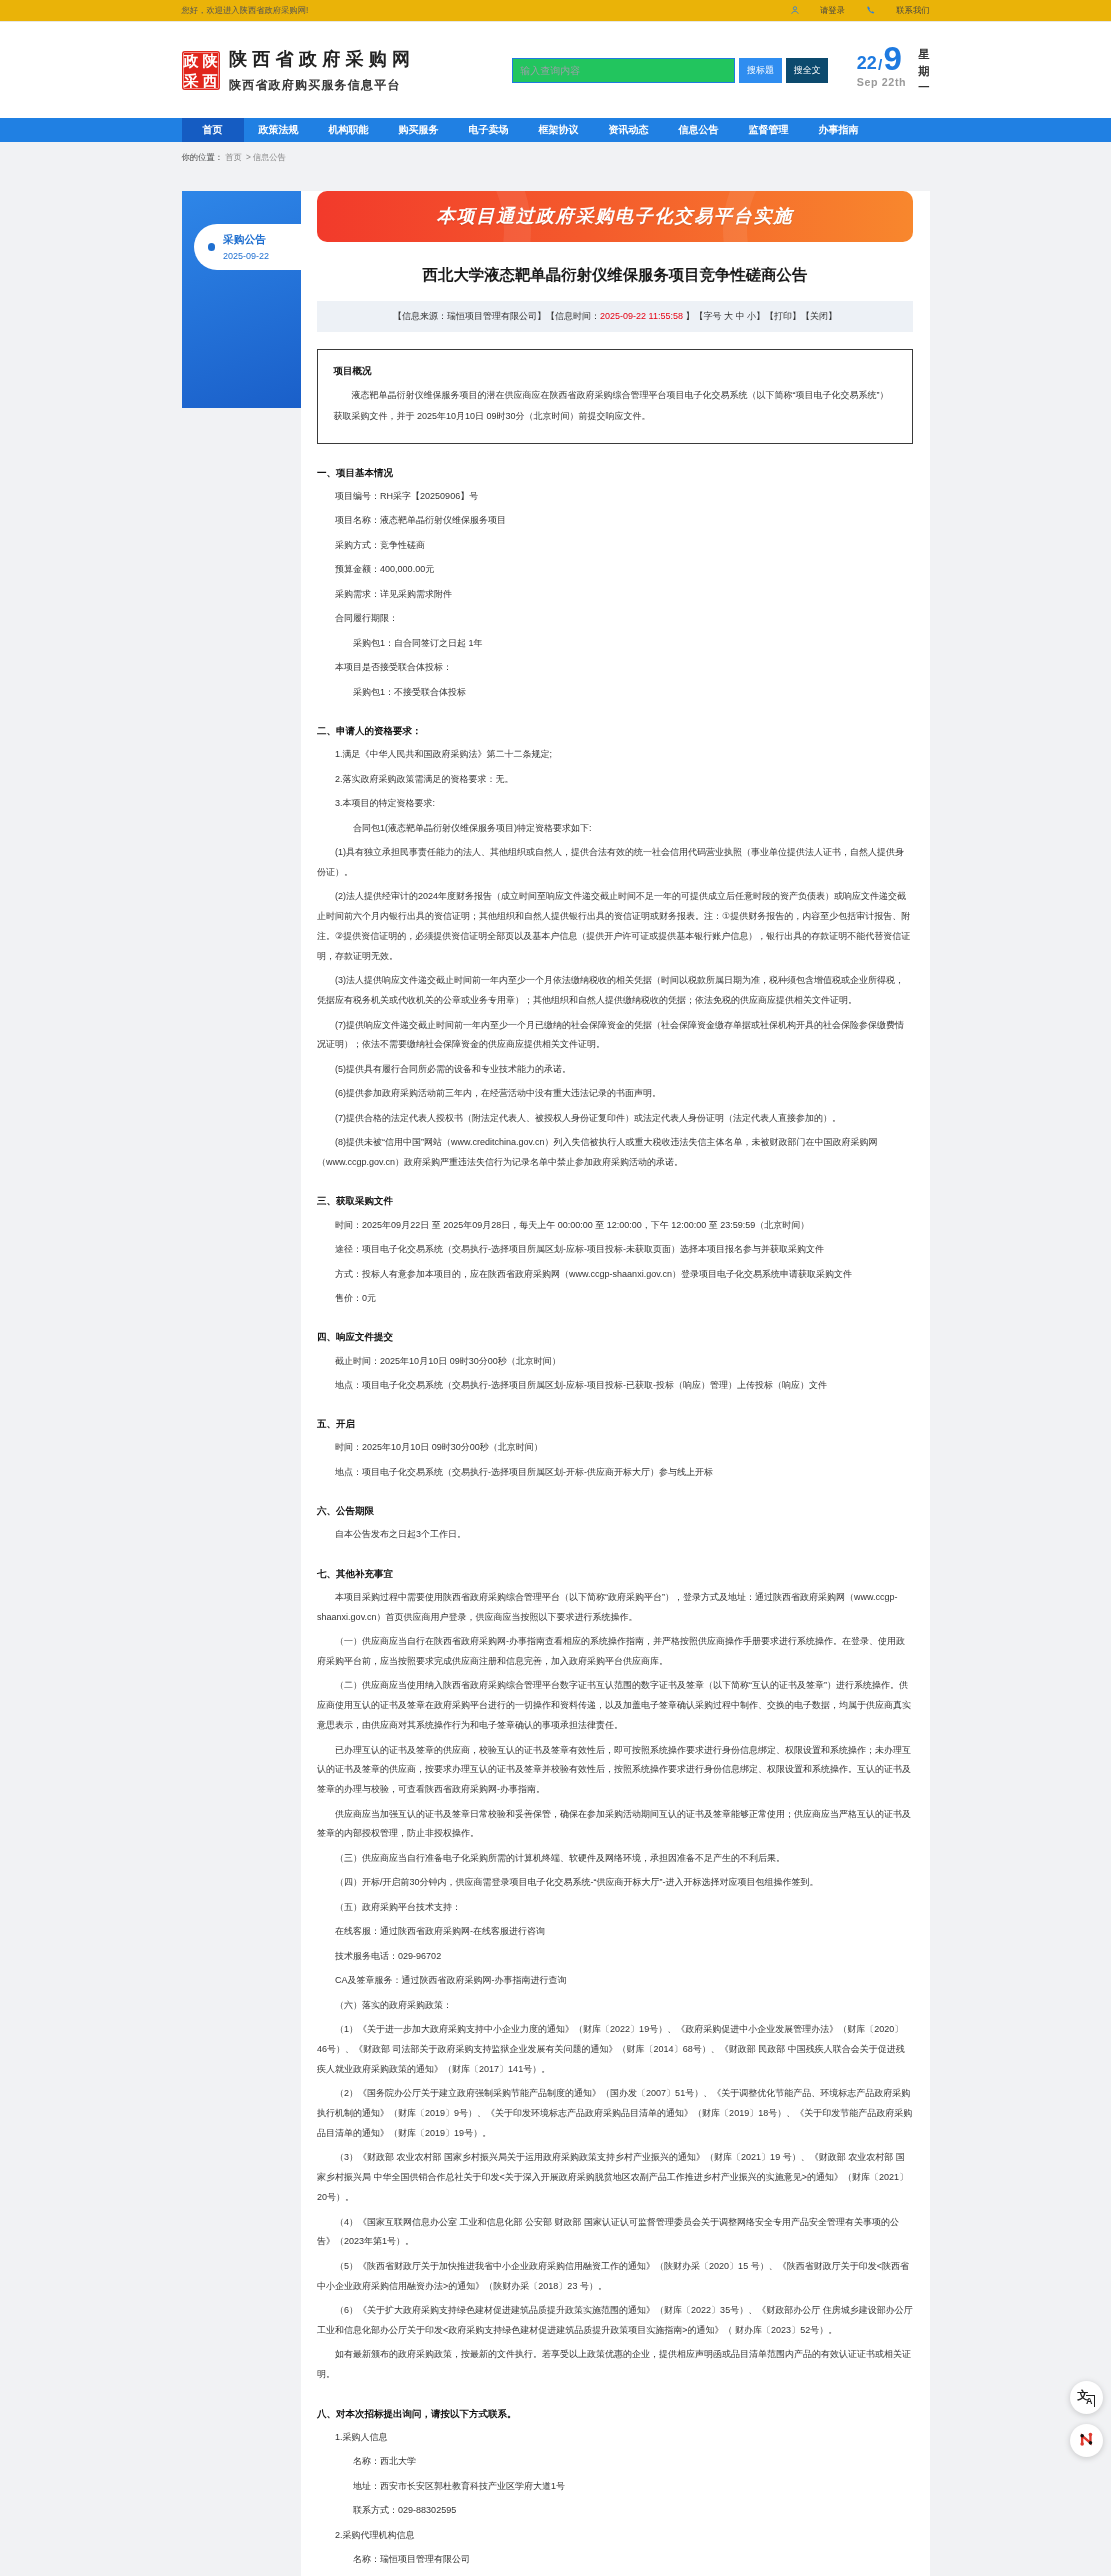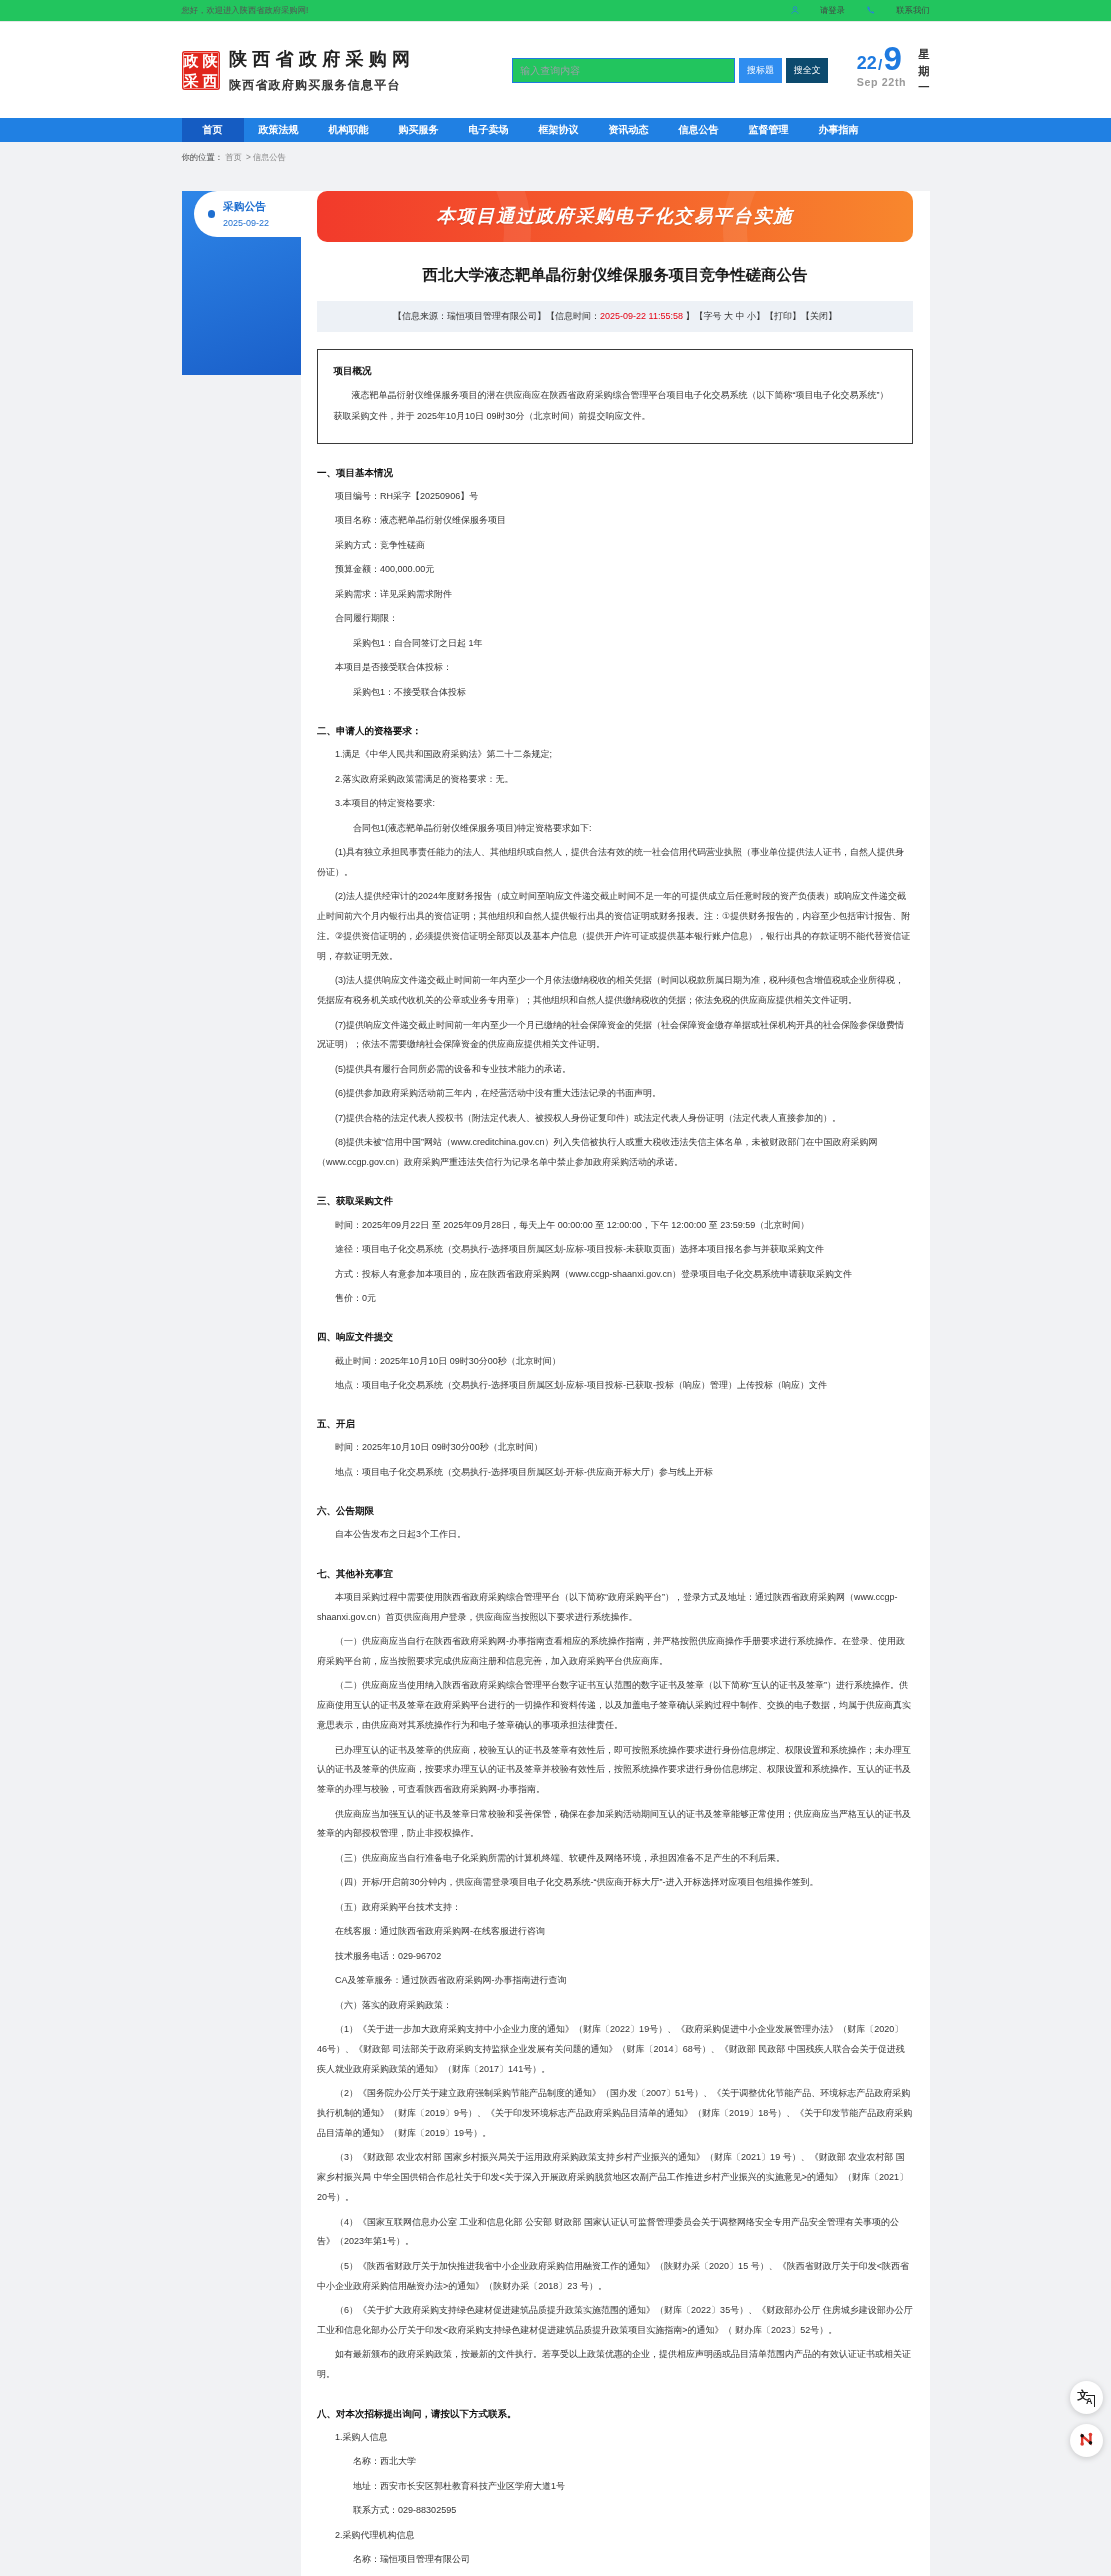--- a/index.html
+++ b/index.html
@@ -1,19 +1,19 @@
 <!DOCTYPE html>
 <html style="font-size:9.5px"><head>
 <meta charset="utf-8">
 <style>
   html,body{margin:0;padding:0;}
   body{width:1111px;background:#f1f2f4;font-family:"Liberation Sans","DejaVu Sans",sans-serif;color:#333;}
   .container{width:748px;margin:0 auto;}
   
-  .topbar{background:#22c55e;border-bottom:0.6px solid #e7e7e7;height:21.4px;font-size:8.3px;color:#555;}
+  .topbar{background:#eab308;border-bottom:0.6px solid #e7e7e7;height:21.4px;font-size:8.3px;color:#555;}
   .topbar .container{display:flex;align-items:center;height:21.4px;}
   .top-right{margin-left:auto;display:flex;align-items:center;gap:21.4px;}
   .top-link{display:flex;align-items:center;gap:20px;color:#444;text-decoration:none;cursor:pointer;}
   
   .header{background:#fff;}
   .header .container{display:flex;align-items:center;height:96px;}
   .logo{display:flex;align-items:center;cursor:pointer;}
   .logo-seal{width:38px;height:39px;background:#e1251b;border-radius:3px;display:grid;grid-template-columns:1fr 1fr;place-items:center;color:#fff;font-weight:bold;font-size:15px;line-height:1;box-shadow:inset 0 0 0 1.2px #e1251b, inset 0 0 0 1.8px rgba(255,255,255,.85);}
   .site-names{margin-left:9.5px;}
   .site-title{font-size:18px;font-weight:bold;letter-spacing:5.3px;color:#222;}
@@ -35,21 +35,21 @@
   .nav{background:#2080e3;height:24px;}
   .nav .container{display:flex;height:24px;}
   .nav-item{color:#fff;font-size:10px;font-weight:bold;line-height:24px;padding:0 15px;text-decoration:none;cursor:pointer;}
   .nav-item.active{background:#155cc2;padding:0 21px;}
   
   .crumbs{padding:10px 0 3.6px;font-size:8.3px;color:#444;}
   .crumbs a{color:#888;text-decoration:none;cursor:pointer;}
   .crumbs .sep{color:#888;margin:0 1.8px;}
   
   .main{margin-top:24px;display:flex;align-items:flex-start;}
-  .sidebar{width:119px;flex:none;height:184px;background:linear-gradient(160deg,#2e86e8,#1a5fc9);}
+  .sidebar{width:119px;flex:none;height:184px;background:linear-gradient(160deg,#2e86e8,#1a5fc9);padding-top:33px;}
   .side-pill{margin-left:12px;height:46px;background:#fff;border-radius:23px 0 0 23px;display:flex;align-items:center;padding-left:14.2px;cursor:pointer;}
   .side-dot{width:7.1px;height:7.1px;border-radius:50%;background:#1f6fd0;margin-right:8.3px;flex:none;}
   .side-cat{color:#1f6fd0;font-weight:bold;font-size:10.7px;}
   .side-date{color:#1f6fd0;font-size:9px;margin-top:3.6px;}
   .article{flex:1;background:#fff;padding:0 16.6px 47px;}
   .banner{height:51px;border-radius:10px;background:linear-gradient(90deg,#f23a2b,#f45a2c 45%,#f8872d);display:flex;align-items:center;justify-content:center;color:#fff;font-size:18px;font-weight:bold;font-style:italic;letter-spacing:1.8px;position:relative;overflow:hidden;text-shadow:0 0.6px 1.2px rgba(0,0,0,.15);}
   .banner::before{content:"";position:absolute;left:-42px;top:-89px;width:202px;height:202px;border:27px solid rgba(255,255,255,.08);border-radius:50%;}
   .banner::after{content:"";position:absolute;right:-36px;bottom:-101px;width:178px;height:178px;border:24px solid rgba(255,255,255,.08);border-radius:50%;}
   .a-title{text-align:center;font-size:15.4px;font-weight:bold;color:#1a1a1a;margin:22.6px 12px 15.4px;}
   .meta{background:#edf1f6;height:31px;display:flex;align-items:center;justify-content:center;font-size:9px;color:#333;}

